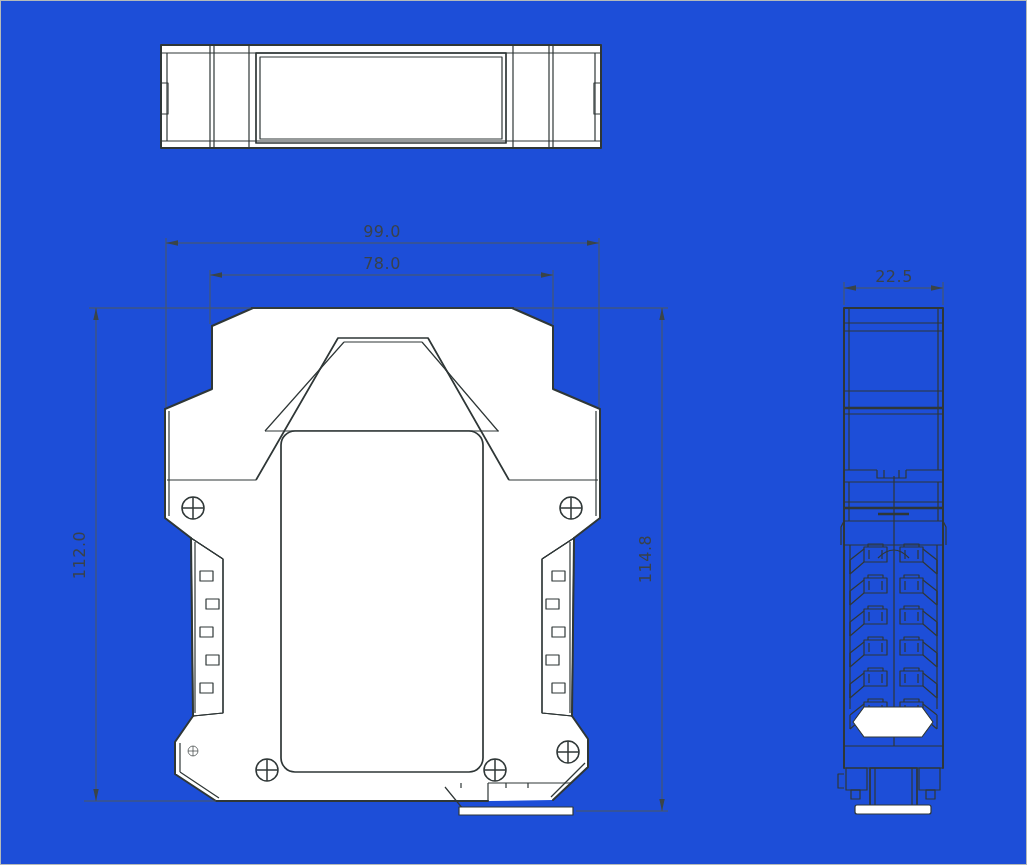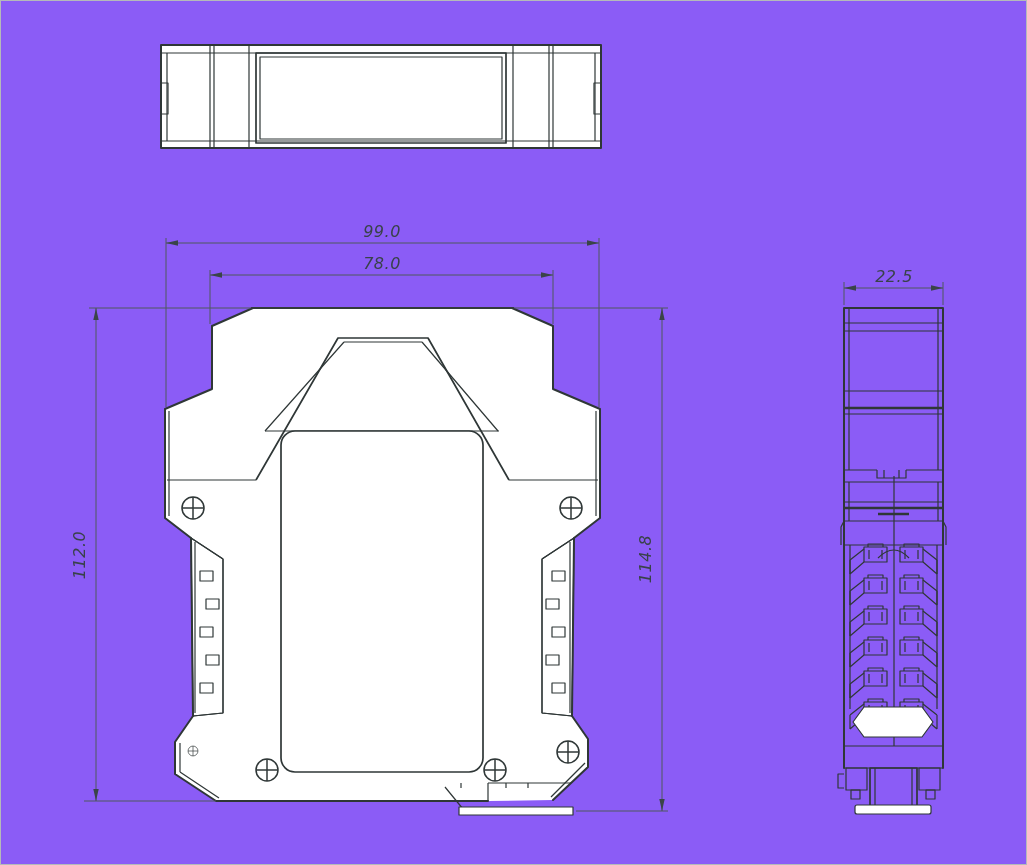--- a/index.html
+++ b/index.html
@@ -1,25 +1,24 @@
 <!DOCTYPE html>
 <html><head>
 <meta charset="utf-8">
 <style>
   html,body{margin:0;padding:0;background:#e8e8e8;}
   .page{
     position:relative;
     width:1027px;height:865px;
-    background:#8b5cf6;
+    background:#1d4ed8;
     border:1px solid #b5babা;
     border:1px solid #b5baba;
     box-sizing:border-box;
     margin:0 auto;
     font-family:"DejaVu Sans", sans-serif;
-    font-style:italic;
   }
   svg{display:block;}
   
   .ol{stroke:#2f3737;stroke-width:2;fill:none;stroke-linejoin:round;stroke-linecap:round;}
   .ml{stroke:#2f3737;stroke-width:1.7;fill:none;stroke-linejoin:round;}
   .il{stroke:#2f3737;stroke-width:1.2;fill:none;stroke-linejoin:round;}
   .tk{stroke:#2f3737;stroke-width:2.5;fill:none;}
   .dl{stroke:#4e585d;stroke-width:1;fill:none;}
   .ar{fill:#3a4448;stroke:none;}
   .wf{fill:#ffffff;}

